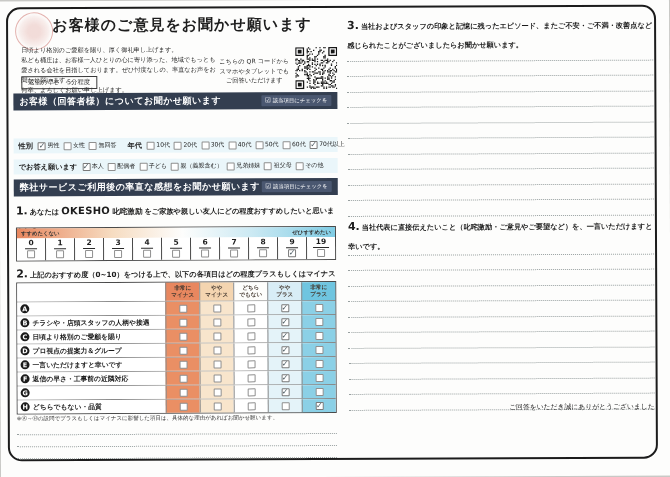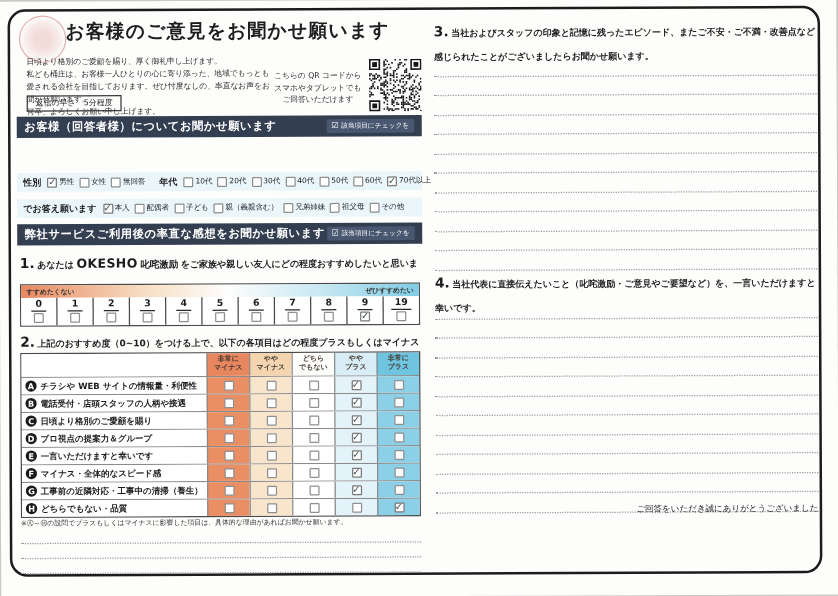--- a/index.html
+++ b/index.html
@@ -572,42 +572,41 @@
         <div class="tcell thcell" style="background: rgb(253, 253, 251);">どちら
 でもない</div>
         <div class="tcell thcell" style="background: rgb(216, 237, 246);">やや
 プラス</div>
         <div class="tcell thcell" style="background: rgb(111, 197, 224);">非常に
 プラス</div>
       </div>
       <div class="trow">
         <div class="tlabel">
           <span class="letter">A</span>
-          <span class="rlabel">チラシや WEB サイトの情報量・利便性</span>
         </div>
         <div class="tcell" style="background: rgb(234, 143, 100);">
           <span class="cb"></span>
         </div>
         <div class="tcell" style="background: rgb(248, 229, 204);">
           <span class="cb"></span>
         </div>
         <div class="tcell" style="background: rgb(255, 255, 255);">
           <span class="cb"></span>
         </div>
         <div class="tcell" style="background: rgb(228, 243, 249);">
           <span class="cb on">✓</span>
         </div>
         <div class="tcell" style="background: rgb(139, 208, 230);">
           <span class="cb"></span>
         </div>
       </div>
       <div class="trow">
         <div class="tlabel">
           <span class="letter">B</span>
-          <span class="rlabel">電話受付・店頭スタッフの人柄や接遇</span>
+          <span class="rlabel">チラシや・店頭スタッフの人柄や接遇</span>
         </div>
         <div class="tcell" style="background: rgb(234, 143, 100);">
           <span class="cb"></span>
         </div>
         <div class="tcell" style="background: rgb(248, 229, 204);">
           <span class="cb"></span>
         </div>
         <div class="tcell" style="background: rgb(255, 255, 255);">
           <span class="cb"></span>
         </div>
@@ -677,42 +676,41 @@
         <div class="tcell" style="background: rgb(228, 243, 249);">
           <span class="cb on">✓</span>
         </div>
         <div class="tcell" style="background: rgb(139, 208, 230);">
           <span class="cb"></span>
         </div>
       </div>
       <div class="trow">
         <div class="tlabel">
           <span class="letter">F</span>
-          <span class="rlabel">マイナス・全体的なスピード感</span>
+          <span class="rlabel">返信の早さ・工事前の近隣対応</span>
         </div>
         <div class="tcell" style="background: rgb(234, 143, 100);">
           <span class="cb"></span>
         </div>
         <div class="tcell" style="background: rgb(248, 229, 204);">
           <span class="cb"></span>
         </div>
         <div class="tcell" style="background: rgb(255, 255, 255);">
           <span class="cb"></span>
         </div>
         <div class="tcell" style="background: rgb(228, 243, 249);">
           <span class="cb on">✓</span>
         </div>
         <div class="tcell" style="background: rgb(139, 208, 230);">
           <span class="cb"></span>
         </div>
       </div>
       <div class="trow">
         <div class="tlabel">
           <span class="letter">G</span>
-          <span class="rlabel">工事前の近隣対応・工事中の清掃（養生）</span>
         </div>
         <div class="tcell" style="background: rgb(234, 143, 100);">
           <span class="cb"></span>
         </div>
         <div class="tcell" style="background: rgb(248, 229, 204);">
           <span class="cb"></span>
         </div>
         <div class="tcell" style="background: rgb(255, 255, 255);">
           <span class="cb"></span>
         </div>

